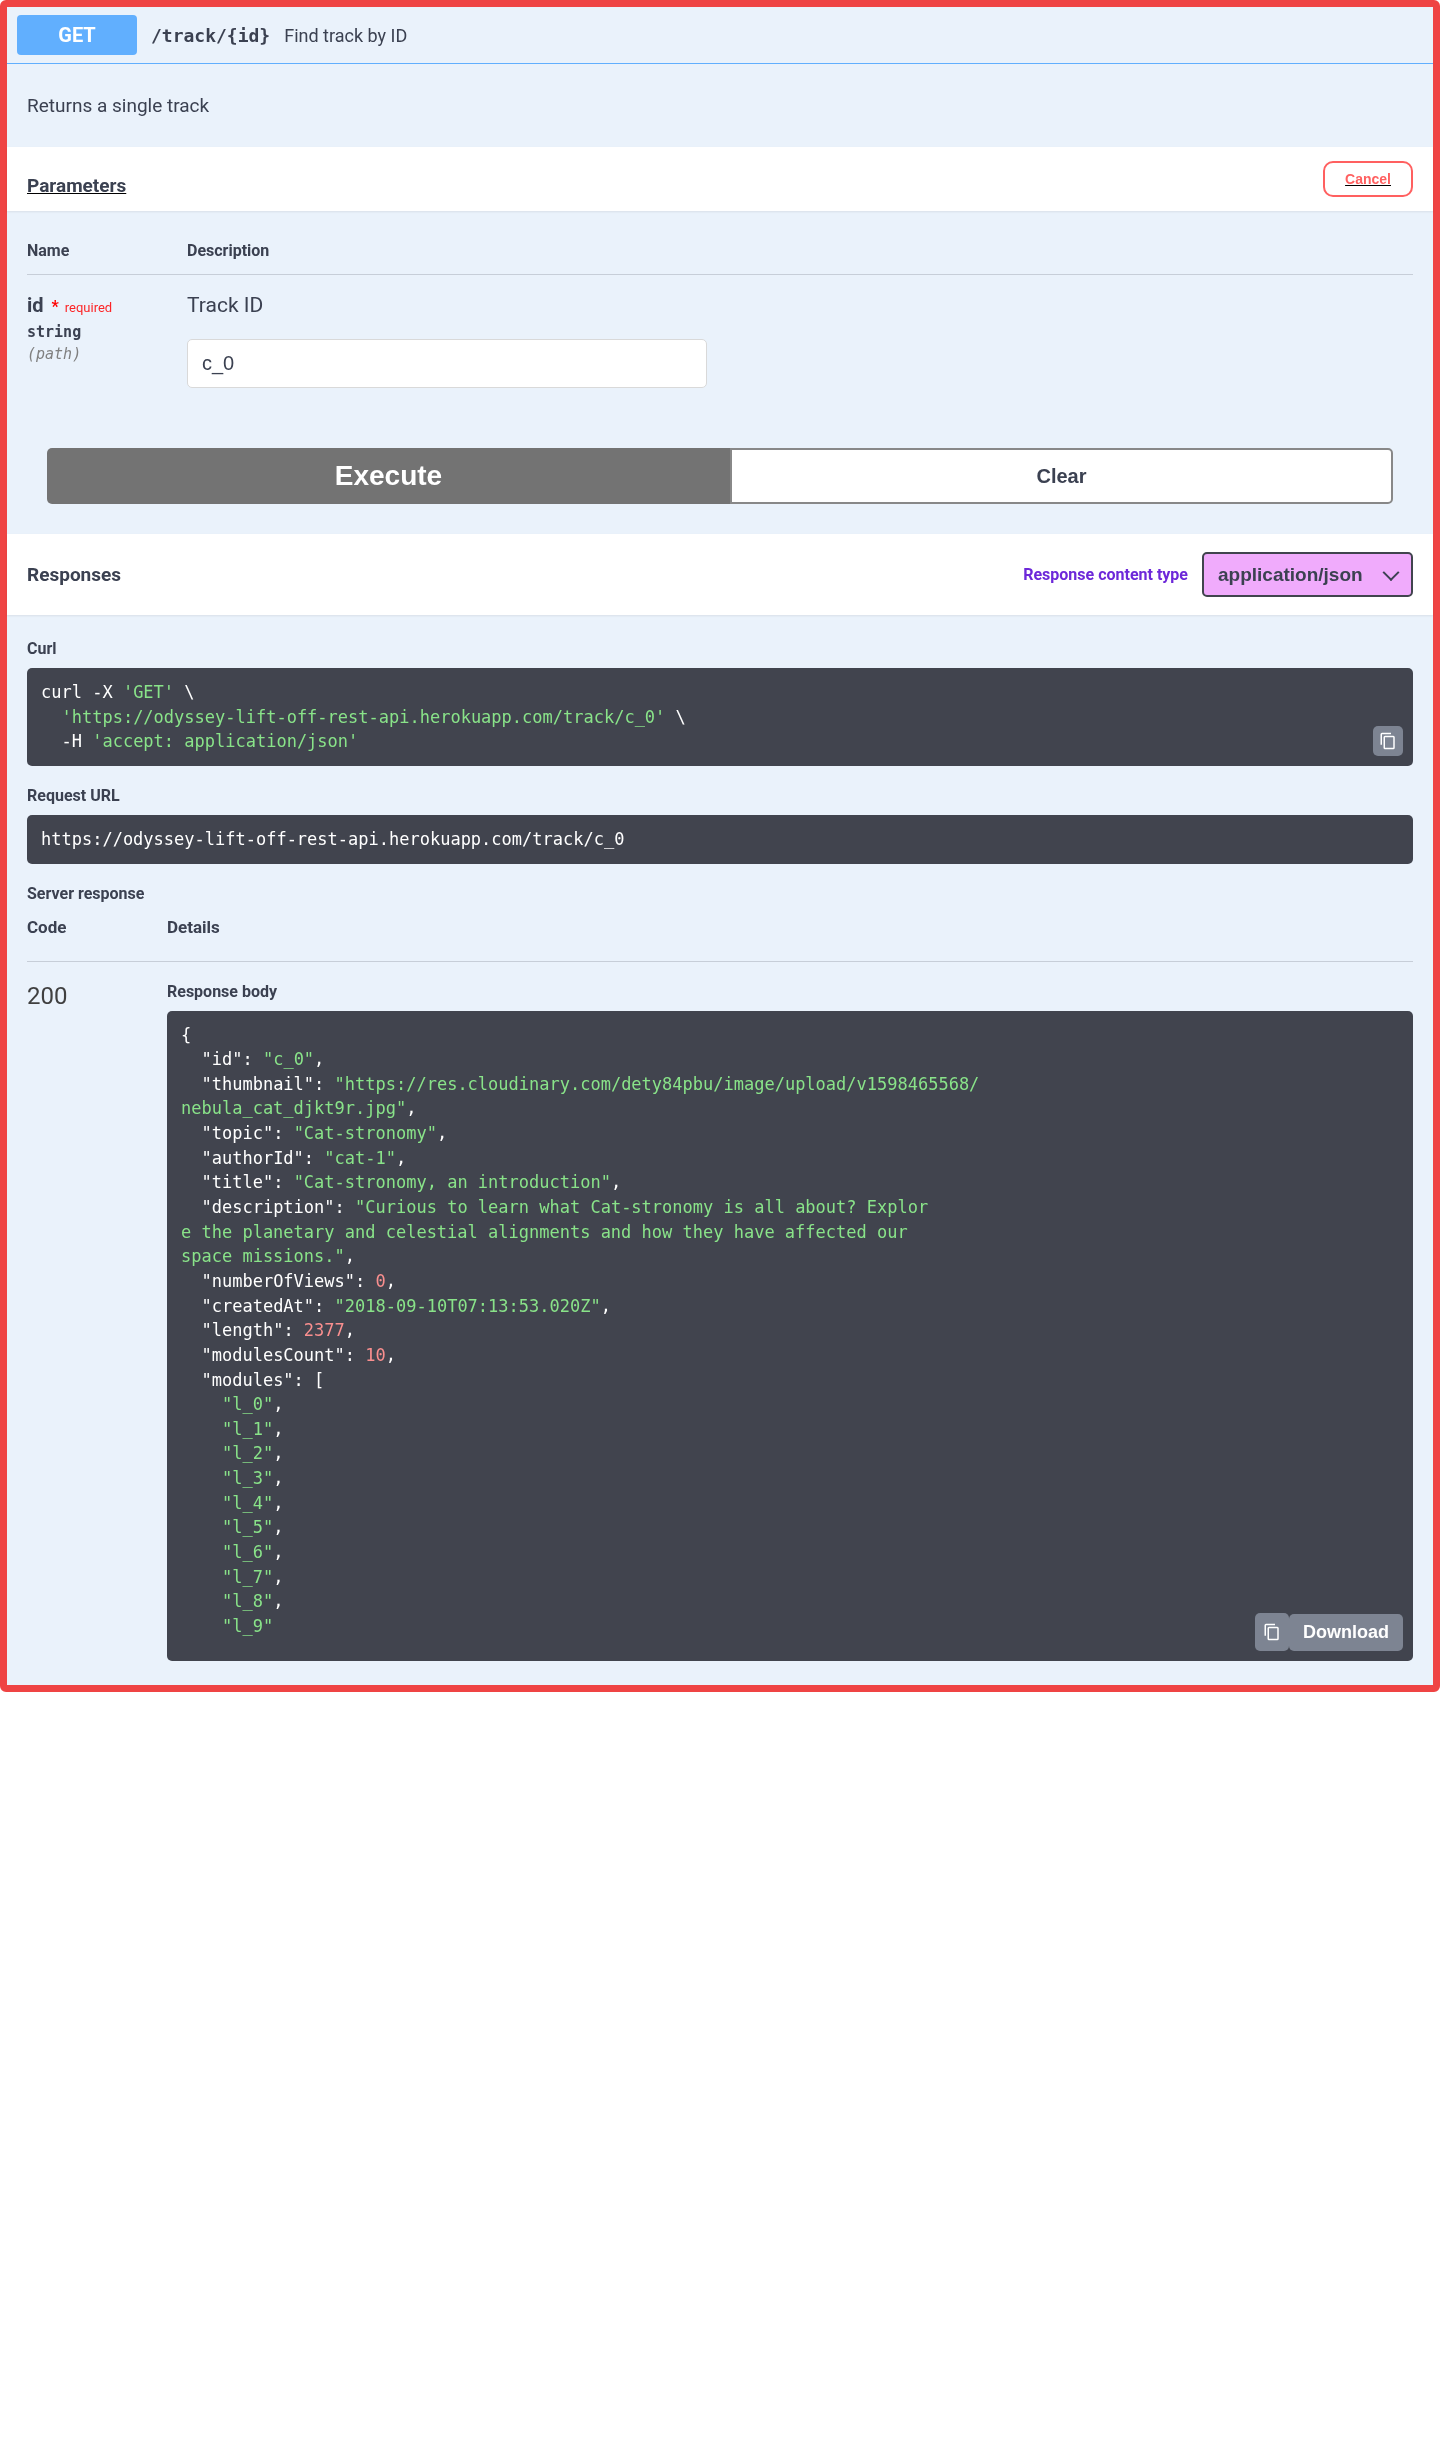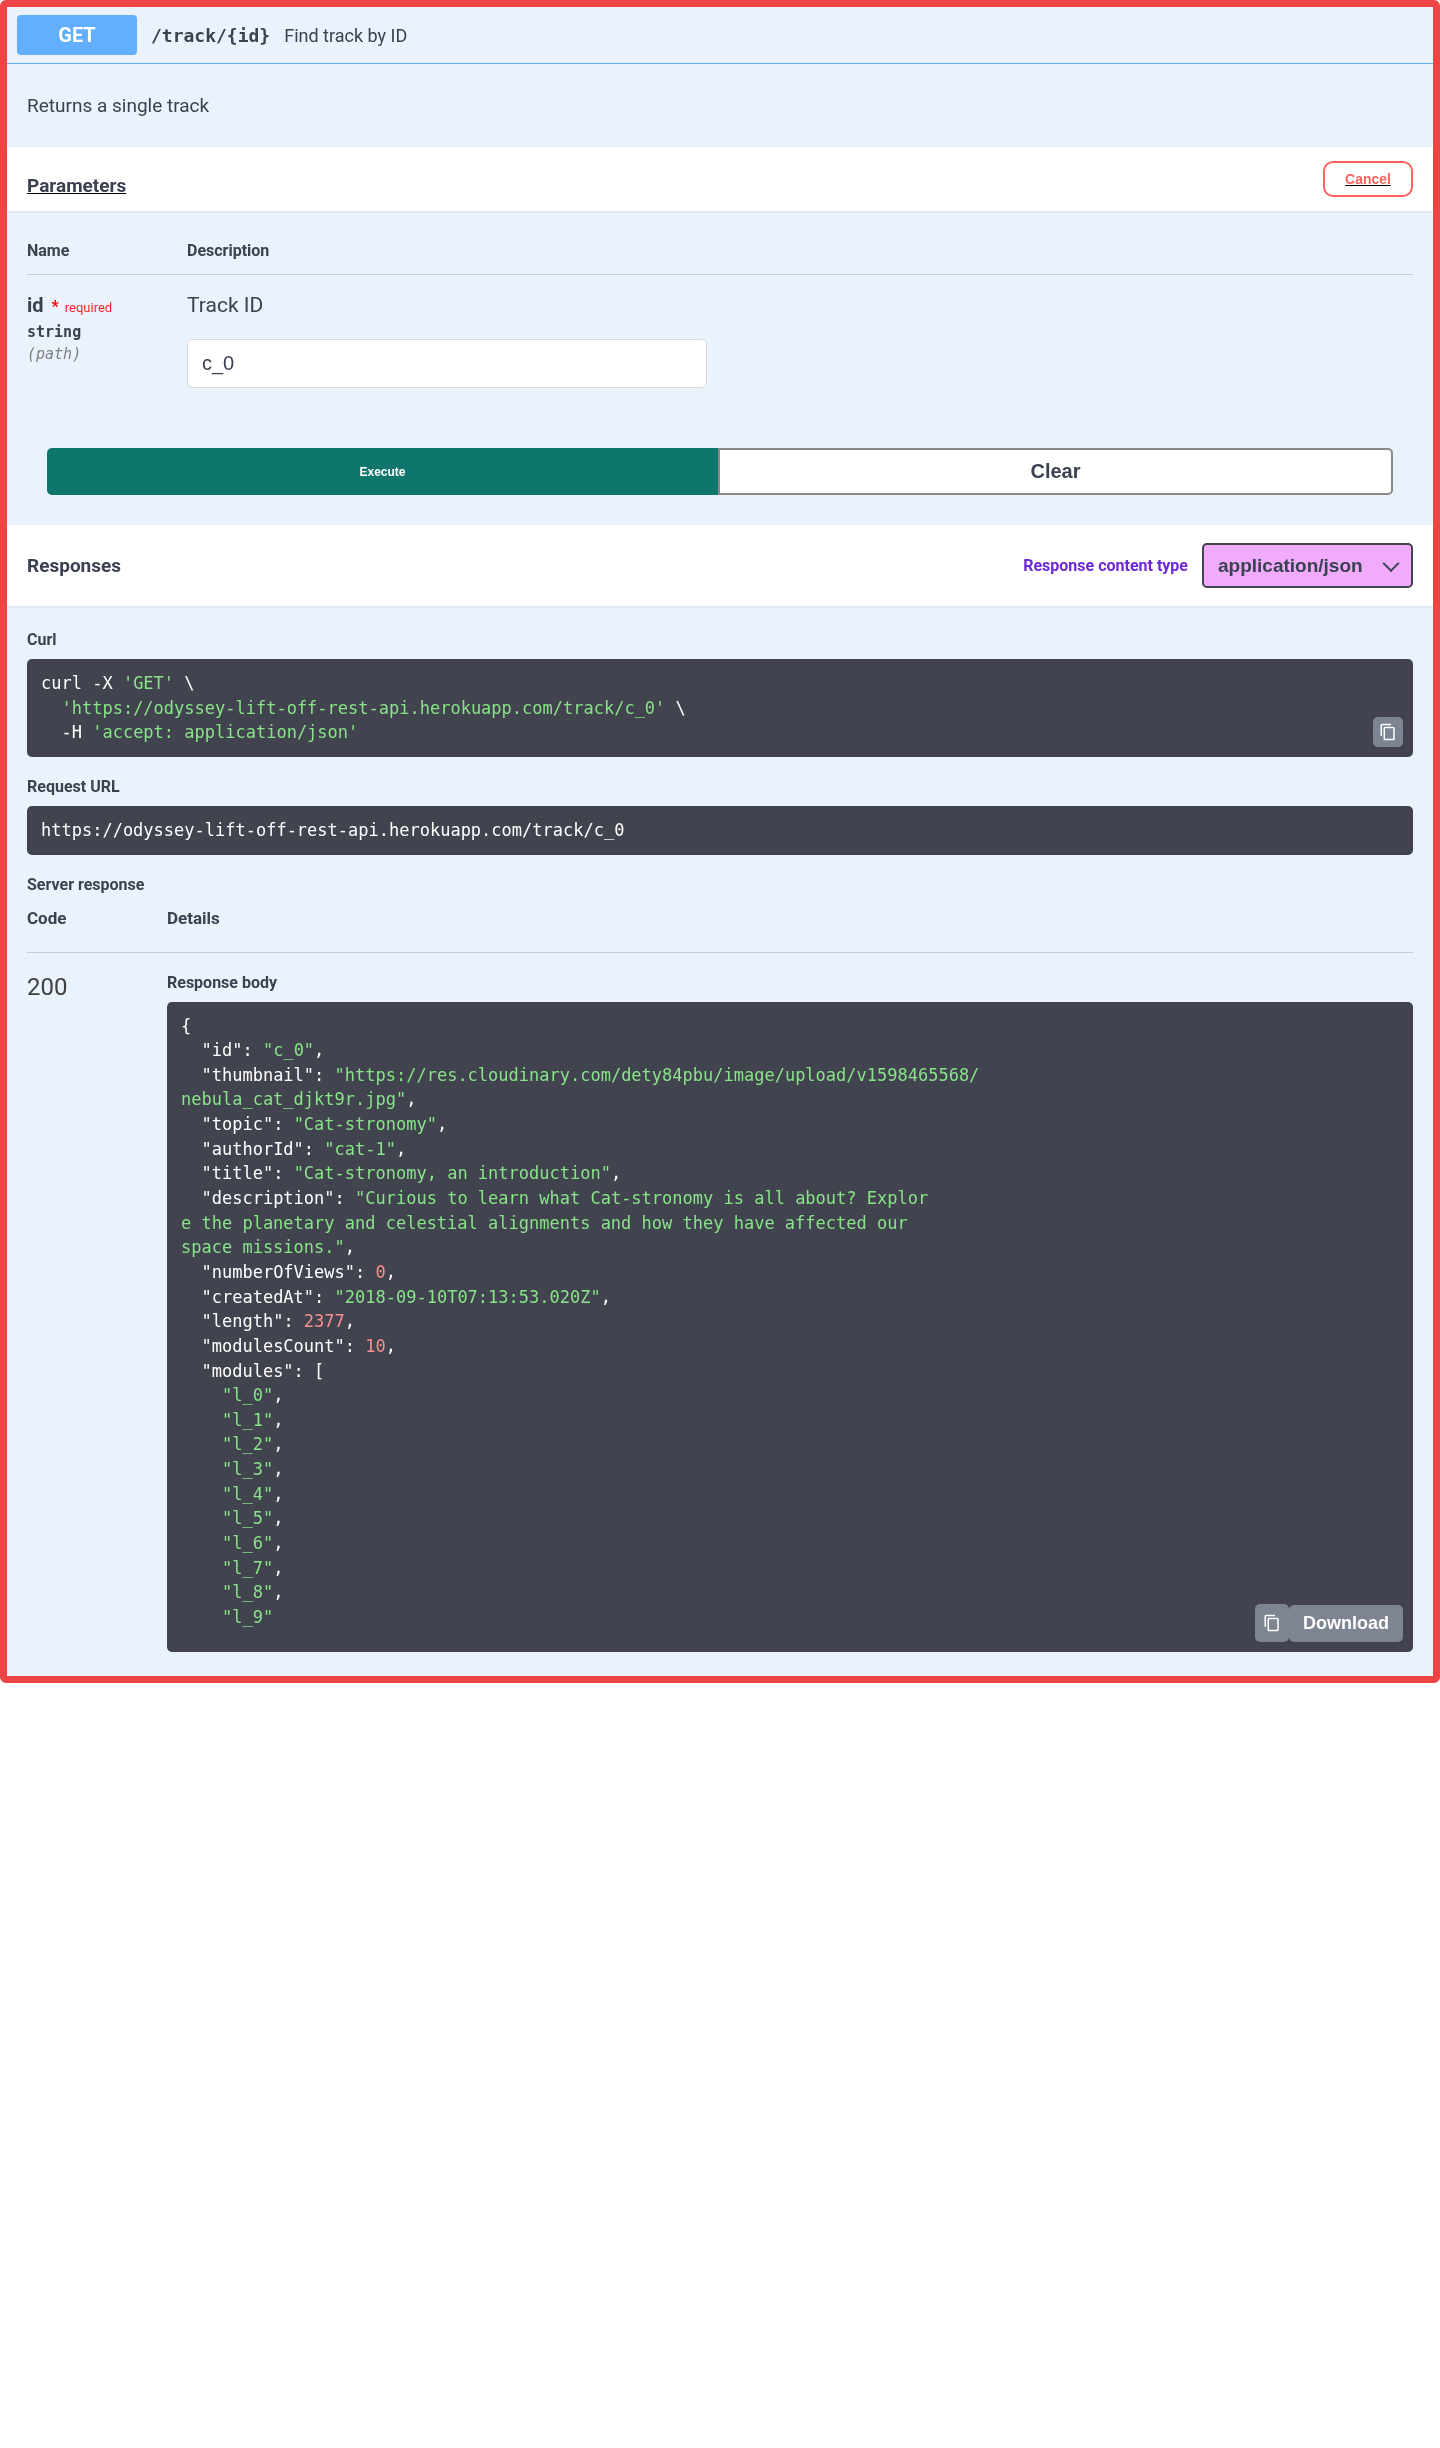--- a/index.html
+++ b/index.html
@@ -111,28 +111,28 @@
   background: #fff;
   color: #3b4151;
 }
 .btn-row {
   display: flex;
   padding: 40px 40px 30px;
   gap: 0;
 }
 .execute-btn {
   flex: 1;
-  background: #0f766e;
-  color: #fff;
-  font-size: 12px;
+  background: #737373;
+  color: #fff;
+  font-size: 28px;
   font-weight: 700;
   border: none;
   border-top-left-radius: 5px;
   border-bottom-left-radius: 5px;
-  padding: 12px 0;
+  padding: 12px 12px;
   cursor: pointer;
 }
 .clear-btn {
   flex: 1;
   background: #fff;
   color: #3b4151;
   font-size: 20px;
   font-weight: 700;
   border: 2px solid #888;
   border-top-right-radius: 5px;

